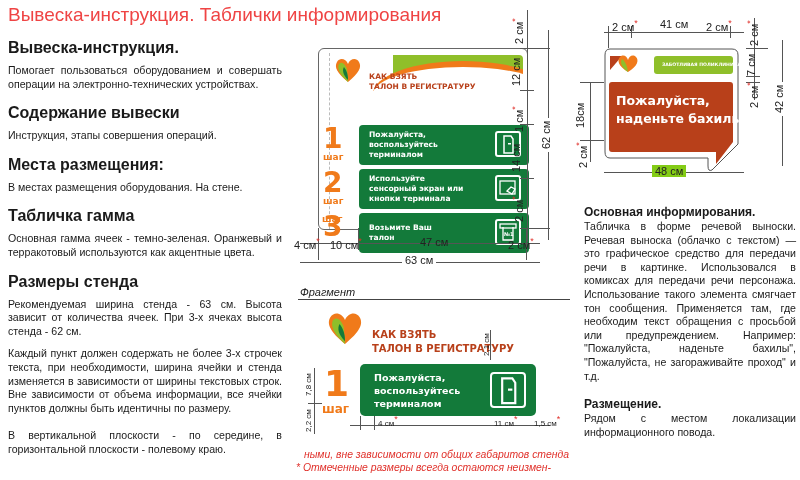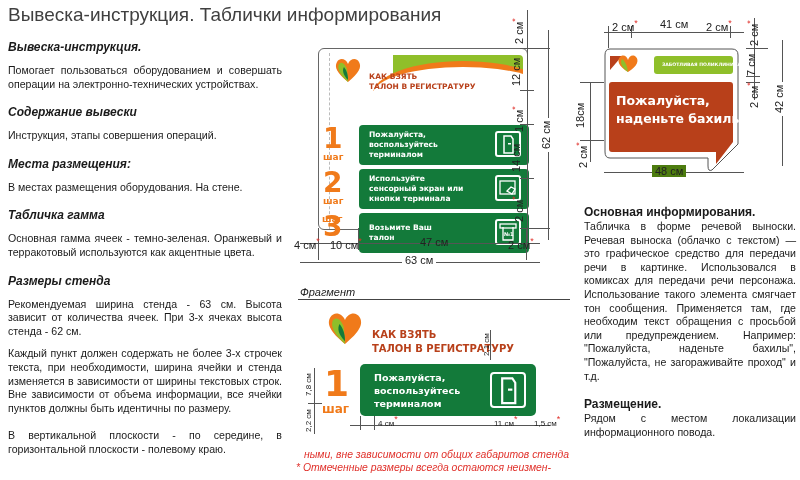--- a/index.html
+++ b/index.html
@@ -1,21 +1,21 @@
 <!DOCTYPE html>
 <html><head>
 <meta charset="utf-8">
 <style>
   html, body { margin:0; padding:0; }
   body { width:800px; height:480px; background:#ffffff; position:relative; overflow:hidden;
          font-family:"Liberation Sans", sans-serif; color:#1a1a1a; }
   .abs { position:absolute; }
-  .title { left:8px; top:4px; font-size:19px; color:#404040; white-space:nowrap; }
+  .title { left:8px; top:4px; font-size:19px; color:#ef4444; white-space:nowrap; }
   .lcol { left:8px; top:40px; width:274px; font-size:10.6px; line-height:13.6px; }
-  .lcol h3 { margin:0; font-size:12px; font-weight:bold; line-height:15px;font-style:italic; }
+  .lcol h3 { margin:0; font-size:16px; font-weight:bold; line-height:15px; }
   .lcol p { margin:9px 0 14px 0; text-align:justify; }
   .rcol { left:584px; top:205px; width:212px; font-size:10.6px; line-height:13.6px; }
   .rcol h3 { margin:0; font-size:12px; font-weight:bold; line-height:15px; }
   .rcol p { margin:0 0 14px 0; text-align:justify; }
   .dim { font-size:11px; color:#222; white-space:nowrap; }
   .star { color:#e0302a; font-size:9px; vertical-align:super; }
   .vtext { transform:rotate(-90deg); transform-origin:left top; white-space:nowrap; font-size:11px; }
   .line { background:#555; }
   .cell { position:absolute; left:40px; width:170px; height:40px; border-radius:4px; background:#137a3a; color:#fff;
           font-family:"DejaVu Sans", sans-serif; font-weight:bold; font-size:7.6px; line-height:10px; }
@@ -177,21 +177,21 @@
 <div class="abs vtext dim" style="left:745px; top:108px;"><span>2 см</span><span class="star">*</span></div>
 <div class="abs line" style="left:782px; top:40px; width:1px; height:126px;"></div>
 <div class="abs vtext dim" style="left:773px; top:116px; background:#fff; padding:0 3px;">42 см</div>
 
 <div class="abs line" style="left:580px; top:82px; width:24px; height:1px;"></div>
 <div class="abs line" style="left:580px; top:140px; width:24px; height:1px;"></div>
 <div class="abs line" style="left:590px; top:82px; width:1px; height:80px;"></div>
 <div class="abs vtext dim" style="left:574px; top:128px;">18см</div>
 <div class="abs vtext dim" style="left:574px; top:168px;"><span>2 см</span><span class="star">*</span></div>
 <div class="abs line" style="left:604px; top:172px; width:140px; height:1px;"></div>
-<div class="abs dim" style="left:652px; top:165px; background:#4d7c0f; padding:0 3px;">48 см</div>
+<div class="abs dim" style="left:652px; top:165px; background:#84cc16; padding:0 3px;">48 см</div>
 
 <div class="abs rcol">
   <h3>Основная информирования.</h3>
   <p>Табличка в форме речевой выноски. Речевая выноска (облачко с текстом) — это графическое средство для передачи речи в картинке. Использовался в комиксах для передачи речи персонажа. Использование такого элемента смягчает тон сообщения. Применяется там, где необходим текст обращения с просьбой или предупреждением. Например: "Пожалуйста, наденьте бахилы", "Пожалуйста, не загораживайте проход" и т.д.</p>
   <h3>Размещение.</h3>
   <p>Рядом с местом локализации информационного повода.</p>
 </div>
 
 <div class="abs frag-label">Фрагмент</div>
 <div class="abs" style="left:298px; top:299px; width:272px; height:1px; background:#444;"></div>

